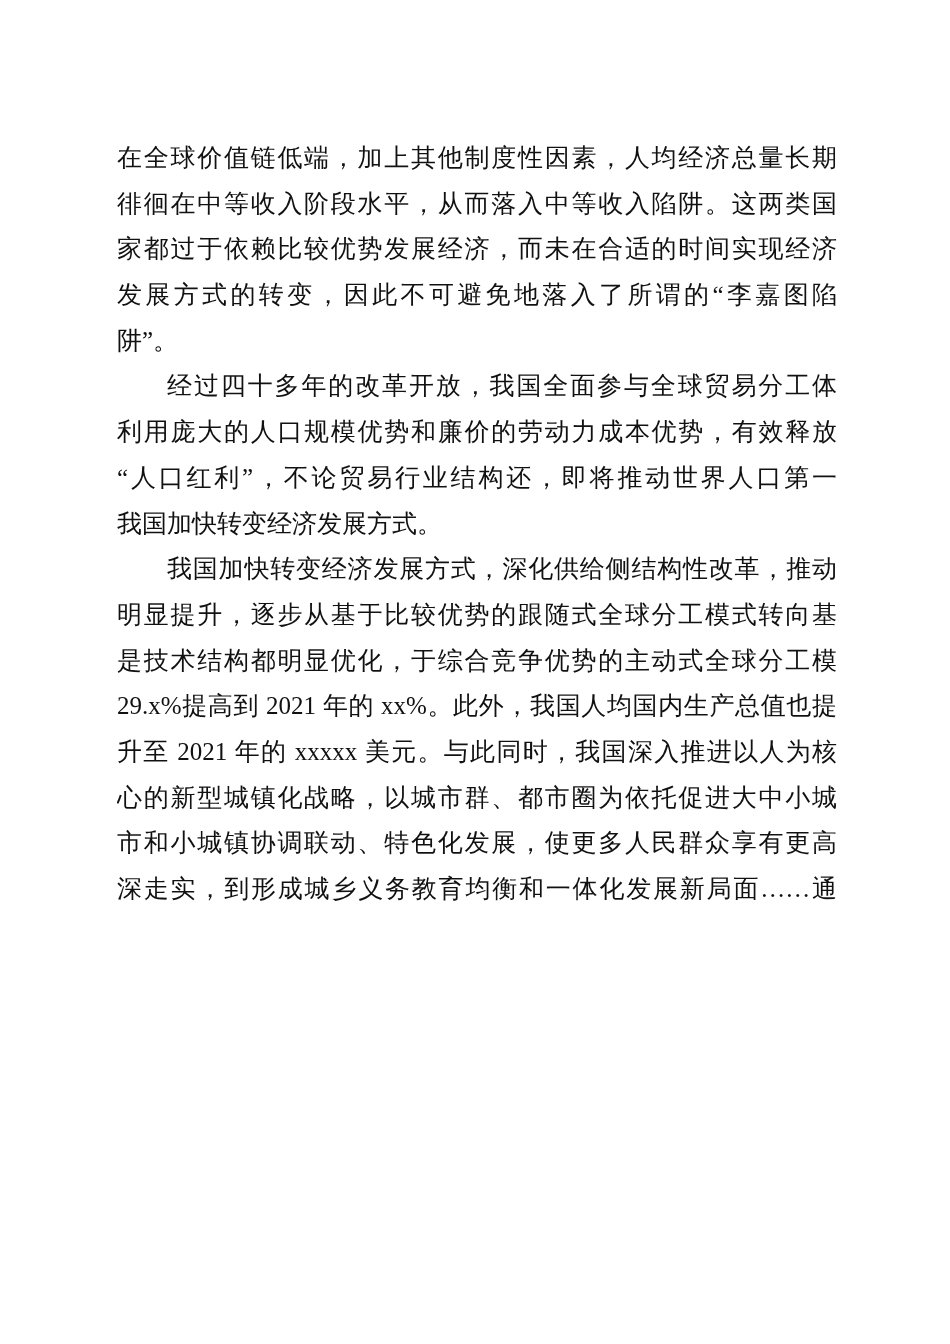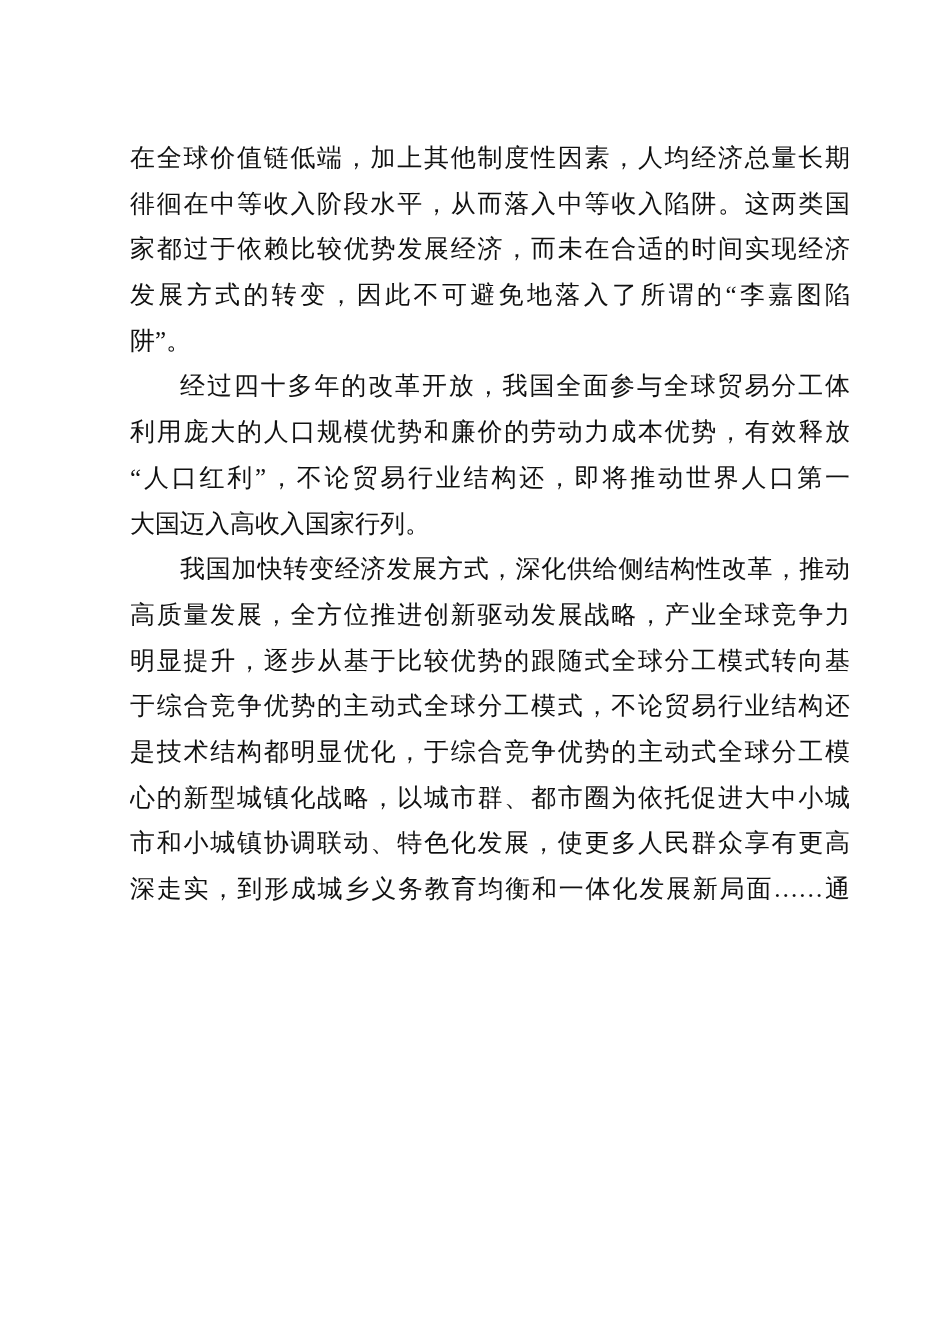--- a/index.html
+++ b/index.html
@@ -14,21 +14,21 @@
   }
   .page {
     position: relative;
     width: 950px;
     height: 1344px;
     background: #ffffff;
     overflow: hidden;
   }
   .text-block {
     position: absolute;
-    left: 130px;
+    left: 117px;
     top: 135px;
     width: 720px;
     color: #111111;
   }
   .paragraph {
     margin: 0;
     padding: 0;
   }
   .line {
     font-size: 25px;
@@ -57,26 +57,26 @@
         <div class="line">在全球价值链低端，加上其他制度性因素，人均经济总量长期</div>
         <div class="line">徘徊在中等收入阶段水平，从而落入中等收入陷阱。这两类国</div>
         <div class="line">家都过于依赖比较优势发展经济，而未在合适的时间实现经济</div>
         <div class="line">发展方式的转变，因此不可避免地落入了所谓的“李嘉图陷</div>
         <div class="line para-end">阱”。</div>
       </div>
       <div class="paragraph">
         <div class="line indent">经过四十多年的改革开放，我国全面参与全球贸易分工体系，</div>
         <div class="line">利用庞大的人口规模优势和廉价的劳动力成本优势，有效释放</div>
         <div class="line">“人口红利”，不论贸易行业结构还，即将推动世界人口第一</div>
-        <div class="line para-end">大国迈入高收入国家行列。</div>
+        <div class="line para-end">我国加快转变经济发展方式。</div>
       </div>
       <div class="paragraph">
         <div class="line indent">我国加快转变经济发展方式，深化供给侧结构性改革，推动</div>
-        <div class="line">高质量发展，全方位推进创新驱动发展战略，产业全球竞争力</div>
         <div class="line">明显提升，逐步从基于比较优势的跟随式全球分工模式转向基</div>
-        <div class="line">于综合竞争优势的主动式全球分工模式，不论贸易行业结构还</div>
         <div class="line">是技术结构都明显优化，于综合竞争优势的主动式全球分工模式。</div>
+        <div class="line">29.x%提高到 2021 年的 xx%。此外，我国人均国内生产总值也提</div>
+        <div class="line">升至 2021 年的 xxxxx 美元。与此同时，我国深入推进以人为核</div>
         <div class="line">心的新型城镇化战略，以城市群、都市圈为依托促进大中小城</div>
         <div class="line">市和小城镇协调联动、特色化发展，使更多人民群众享有更高</div>
         <div class="line">深走实，到形成城乡义务教育均衡和一体化发展新局面……通</div>
       </div>
     </div>
 </div>
 
 </body></html>

